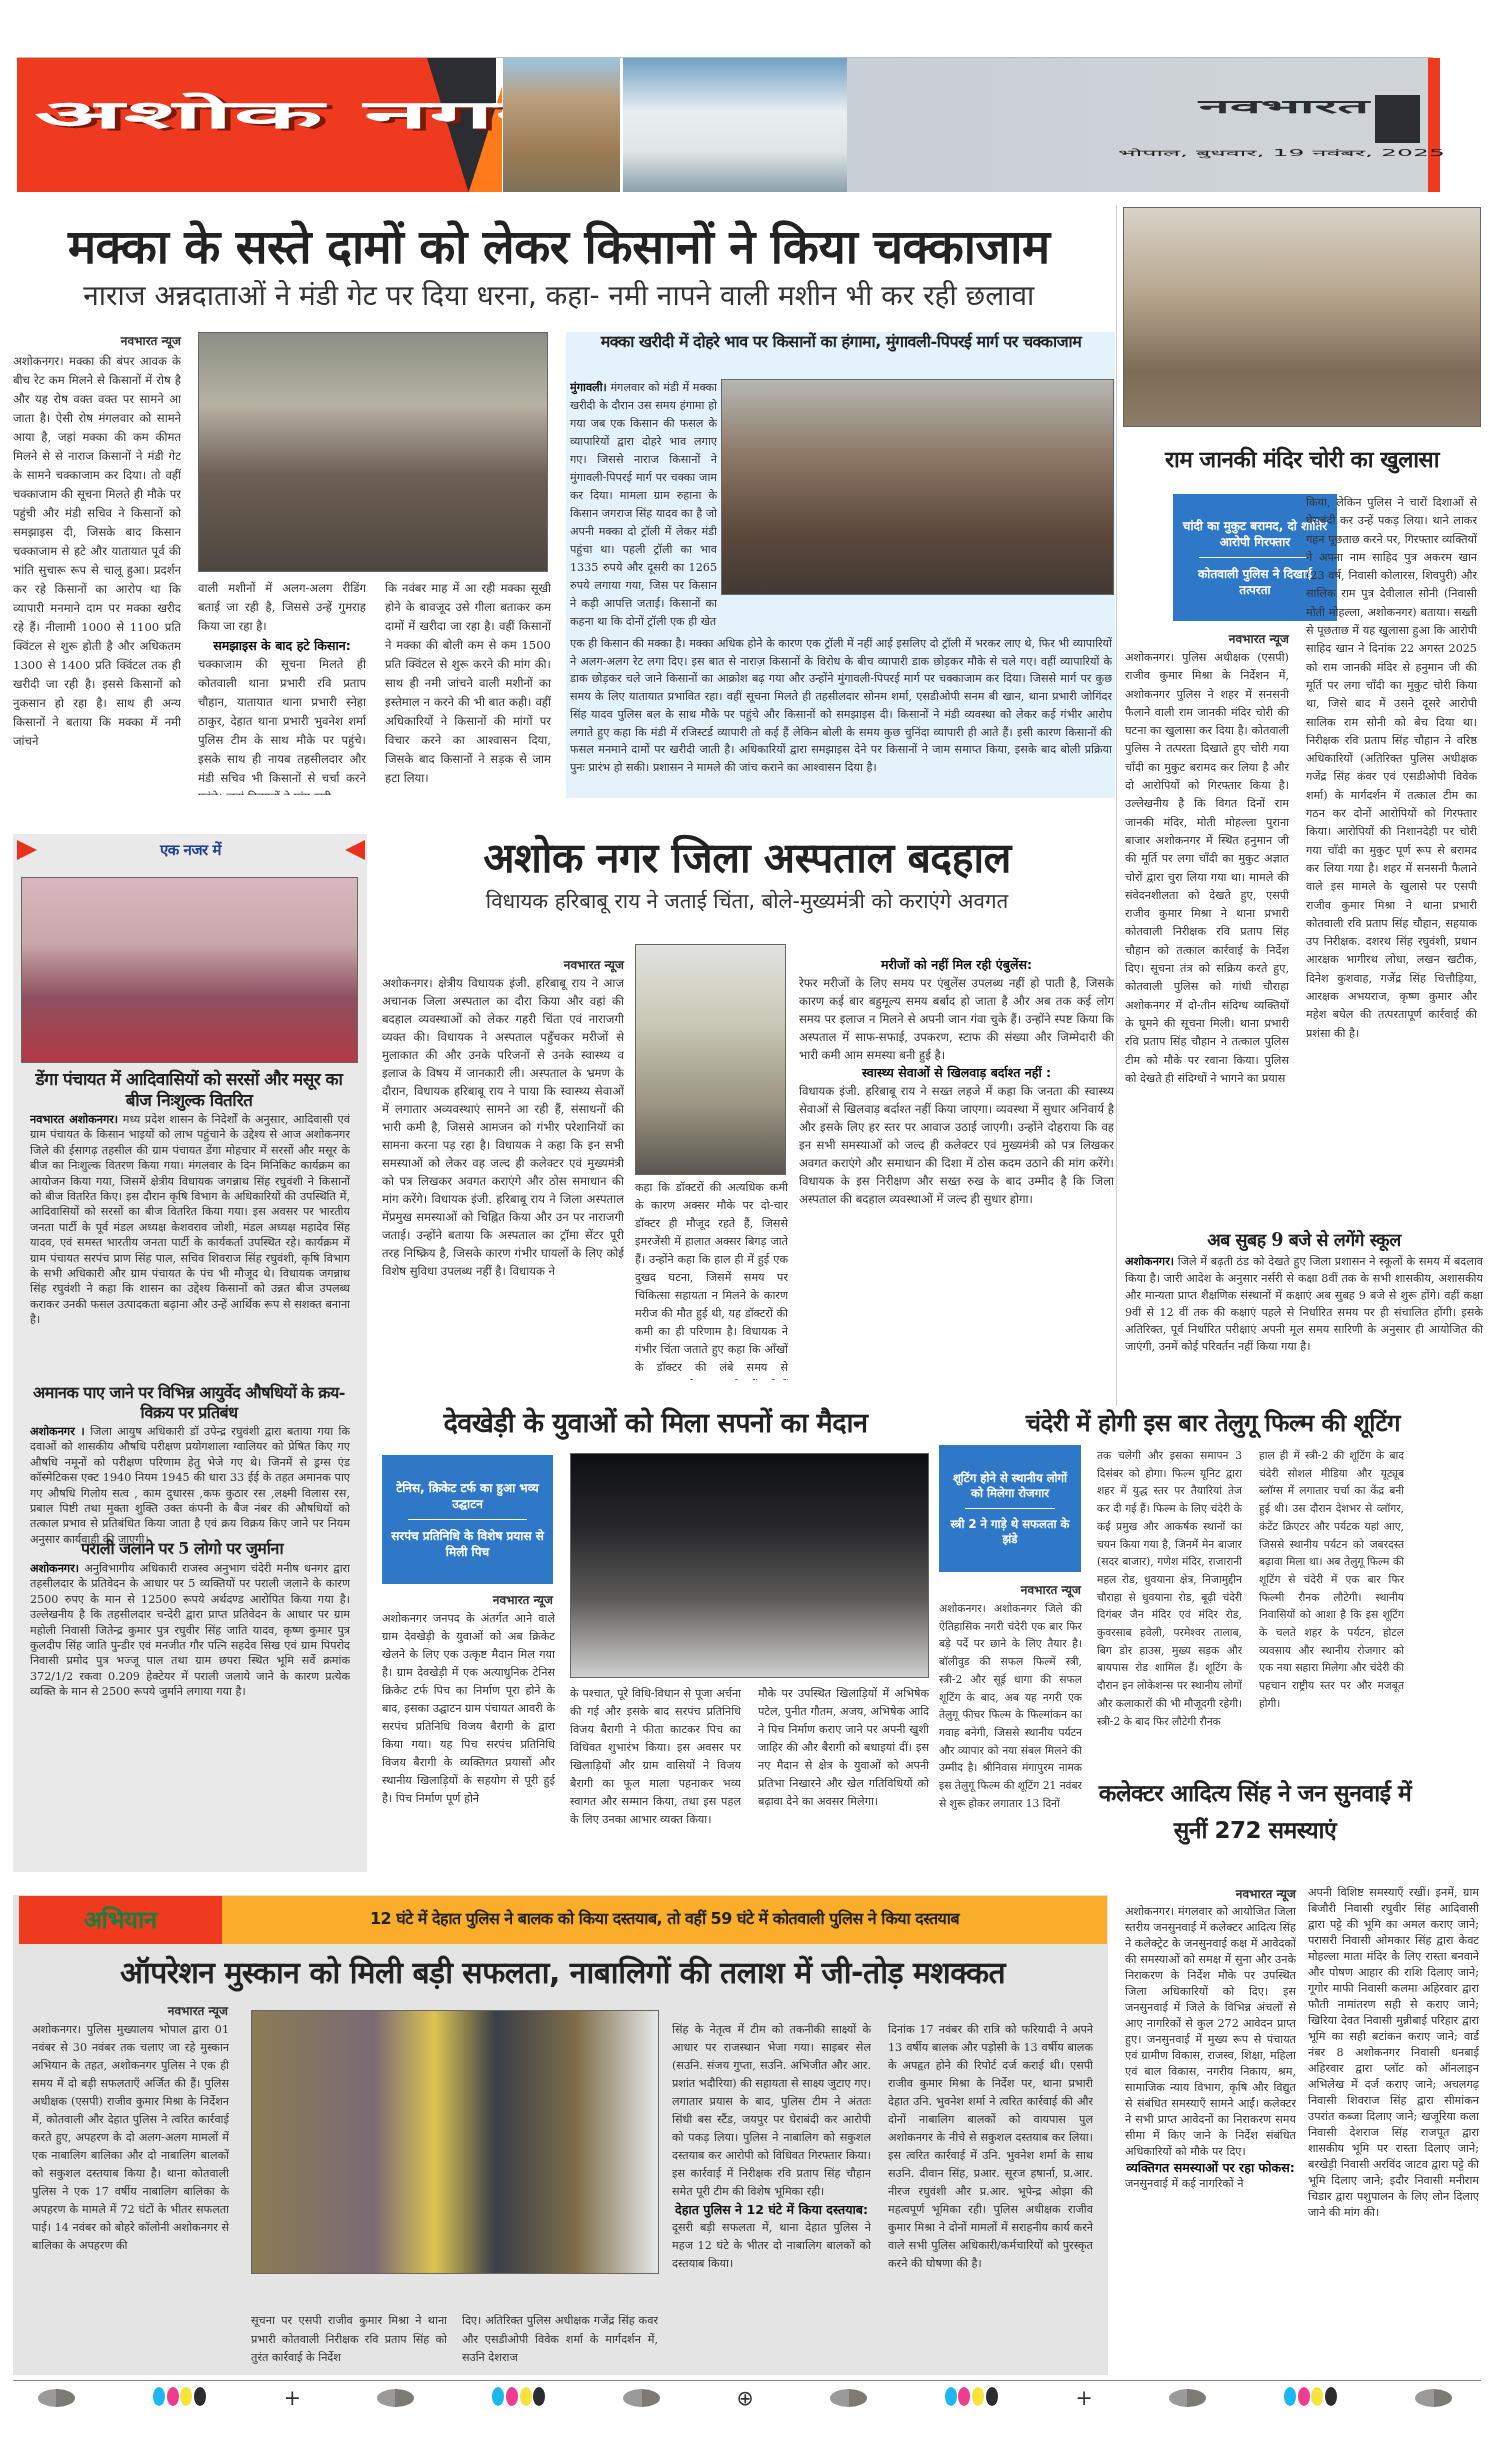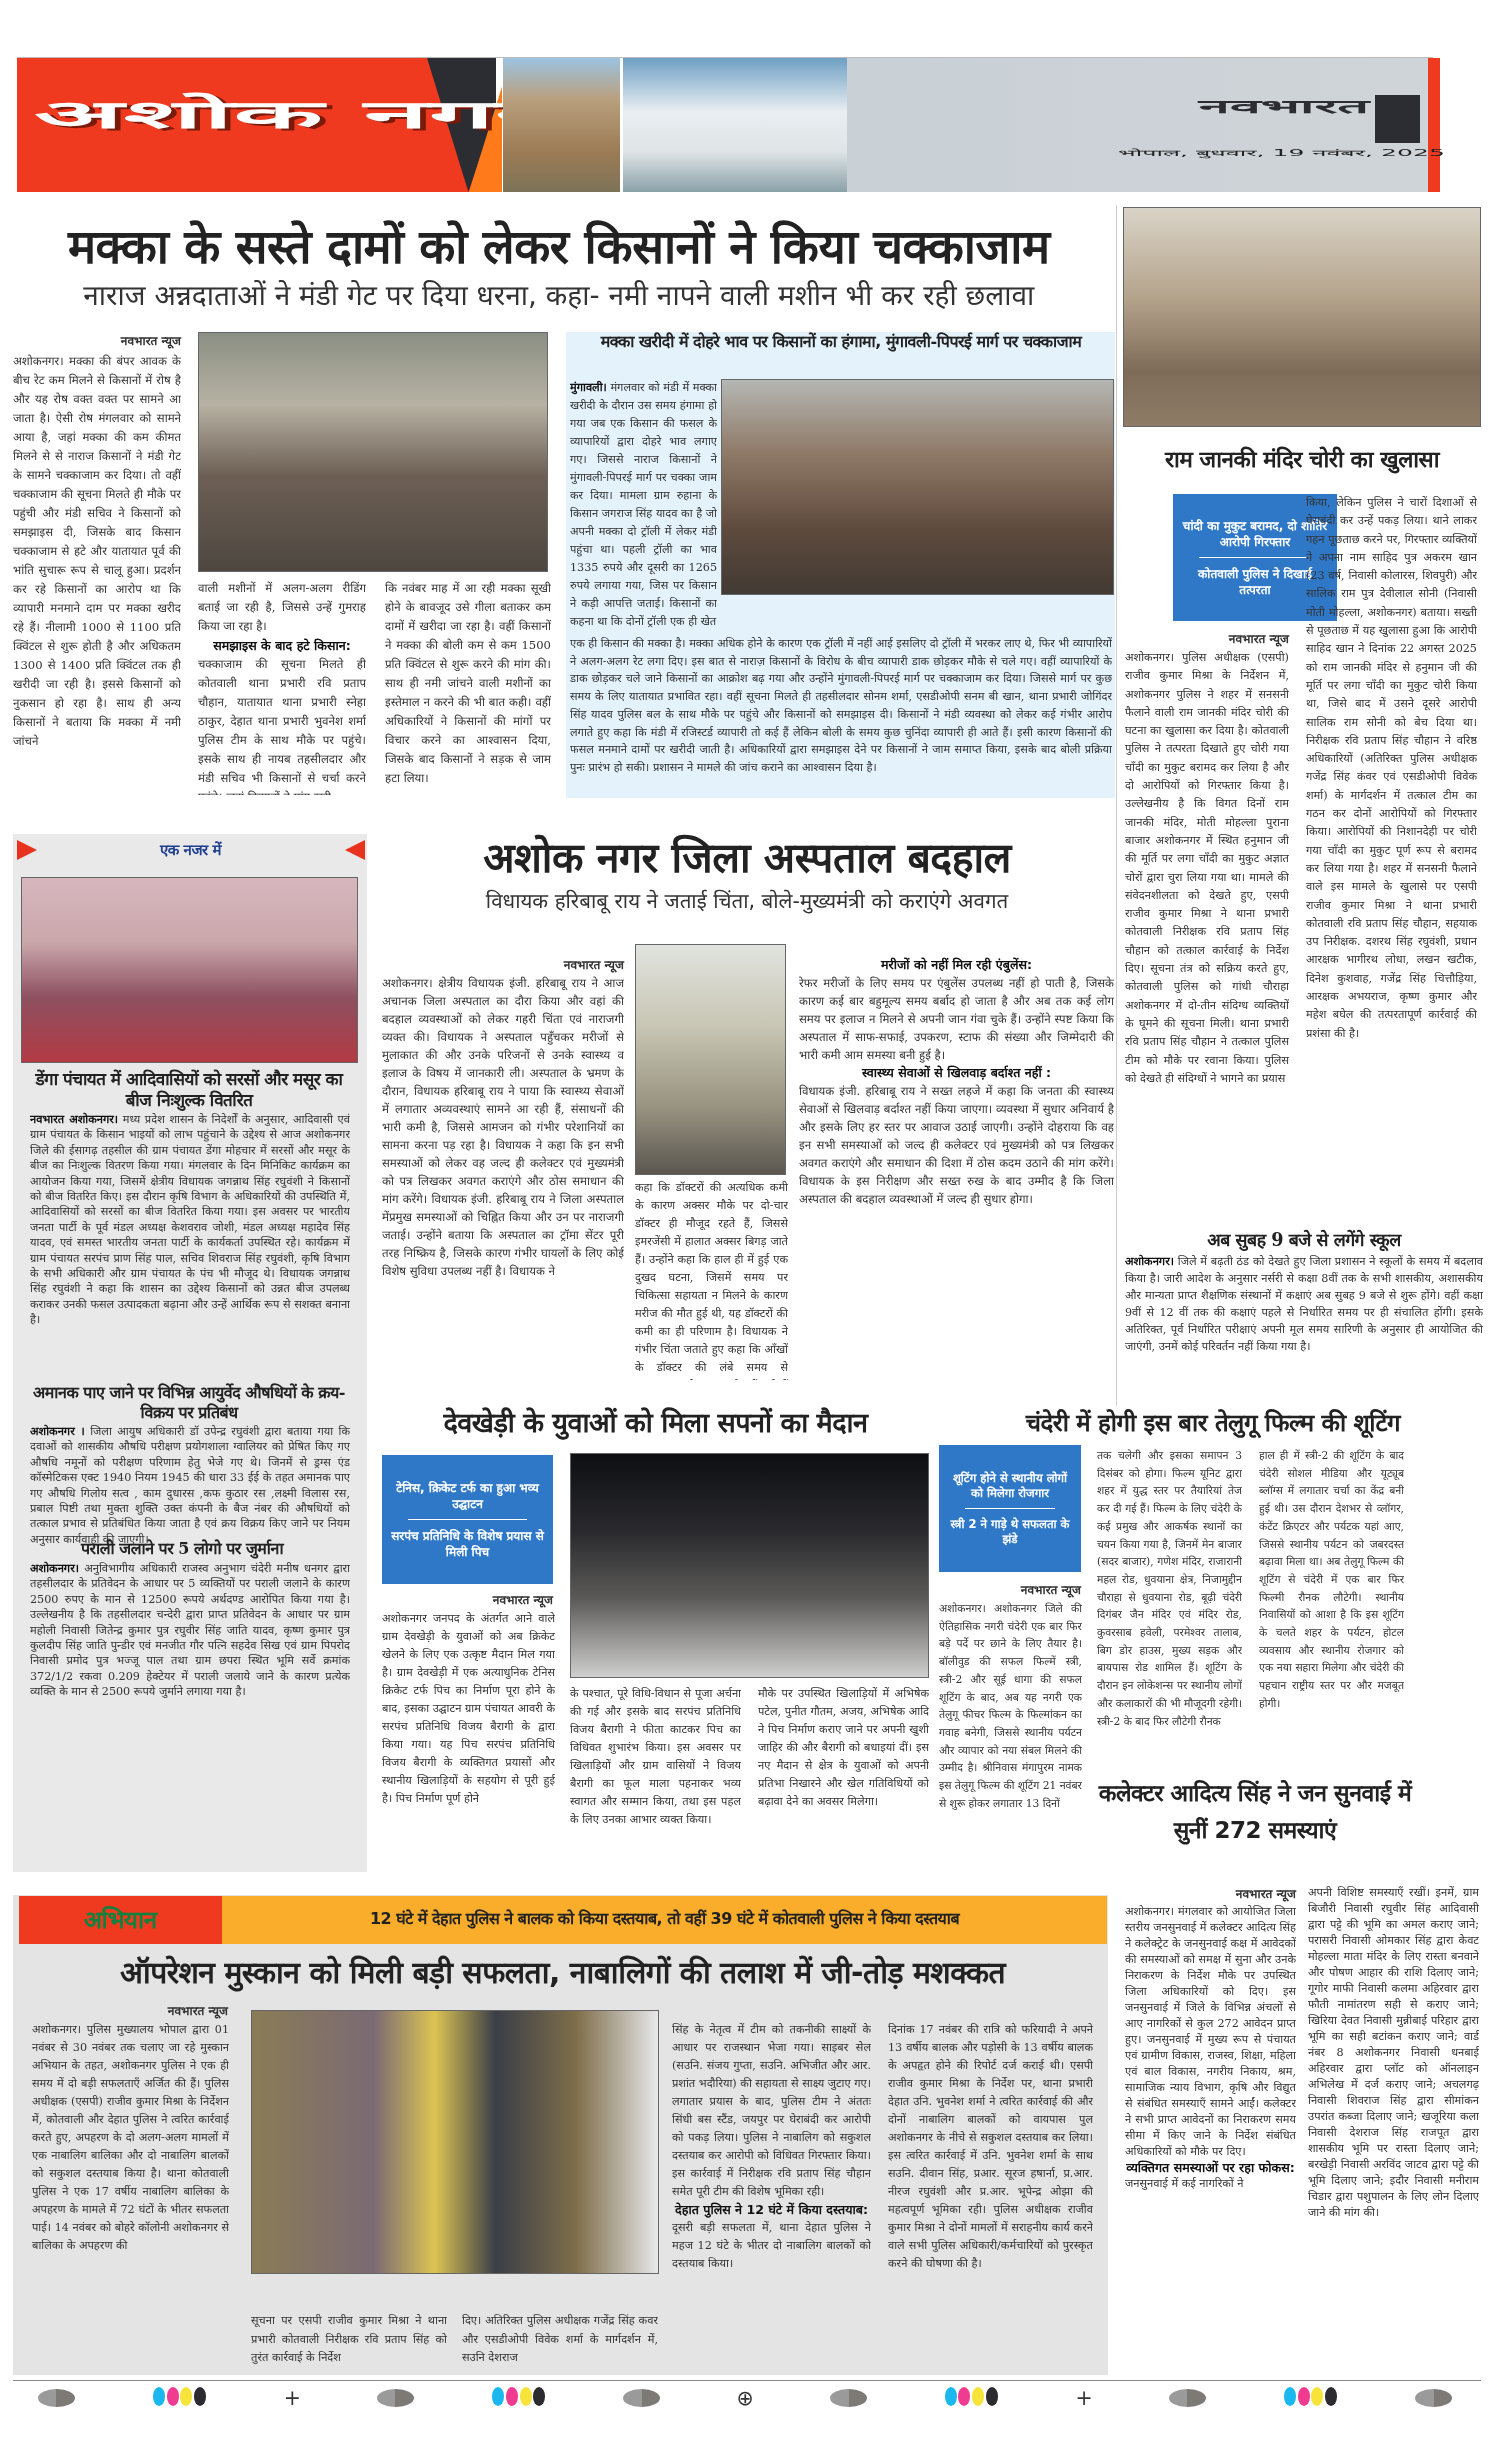--- a/index.html
+++ b/index.html
@@ -132,21 +132,21 @@
   <span>अशोकनगर। मंगलवार को आयोजित जिला स्तरीय जनसुनवाई में कलेक्टर आदित्य सिंह ने कलेक्ट्रेट के जनसुनवाई कक्ष में आवेदकों की समस्याओं को समक्ष में सुना और उनके निराकरण के निर्देश मौके पर उपस्थित जिला अधिकारियों को दिए। इस जनसुनवाई में जिले के विभिन्न अंचलों से आए नागरिकों से कुल 272 आवेदन प्राप्त हुए। जनसुनवाई में मुख्य रूप से पंचायत एवं ग्रामीण विकास, राजस्व, शिक्षा, महिला एवं बाल विकास, नगरीय निकाय, श्रम, सामाजिक न्याय विभाग, कृषि और विद्युत से संबंधित समस्याएँ सामने आईं। कलेक्टर ने सभी प्राप्त आवेदनों का निराकरण समय सीमा में किए जाने के निर्देश संबंधित अधिकारियों को मौके पर दिए।</span>
   <div class="subhead" data-name="collector-subhead">व्यक्तिगत समस्याओं पर रहा फोकस:</div>
   <span>जनसुनवाई में कई नागरिकों ने</span>
 </div>
 <div class="abs txt" data-name="collector-col2" style="left:1308px;top:1885px;width:171px;height:499px;overflow:hidden;font-size:11.2px;line-height:16px;">अपनी विशिष्ट समस्याएँ रखीं। इनमें, ग्राम बिजौरी निवासी रघुवीर सिंह आदिवासी द्वारा पट्टे की भूमि का अमल कराए जाने; परासरी निवासी ओमकार सिंह द्वारा केवट मोहल्ला माता मंदिर के लिए रास्ता बनवाने और पोषण आहार की राशि दिलाए जाने; गूगोर माफी निवासी कलमा अहिरवार द्वारा फौती नामांतरण सही से कराए जाने; खिरिया देवत निवासी मुन्नीबाई परिहार द्वारा भूमि का सही बटांकन कराए जाने; वार्ड नंबर 8 अशोकनगर निवासी धनबाई अहिरवार द्वारा प्लॉट को ऑनलाइन अभिलेख में दर्ज कराए जाने; अचलगढ़ निवासी शिवराज सिंह द्वारा सीमांकन उपरांत कब्जा दिलाए जाने; खजूरिया कला निवासी देशराज सिंह राजपूत द्वारा शासकीय भूमि पर रास्ता दिलाए जाने; बरखेड़ी निवासी अरविंद जाटव द्वारा पट्टे की भूमि दिलाए जाने; इदौर निवासी मनीराम चिडार द्वारा पशुपालन के लिए लोन दिलाए जाने की मांग की।</div>
 
 <div class="abs" data-name="muskaan-panel" style="left:13px;top:1895px;width:1095px;height:480px;background:#e4e4e4;"></div>
 <div class="abs" data-name="muskaan-tag-bg" style="left:18.6px;top:1896px;width:203px;height:48px;background:#f03a20;"></div>
 <div class="abs hl" data-name="muskaan-tag" style="left:18.6px;top:1905px;width:203px;font-size:24px;line-height:30px;color:#15803d;">अभियान</div>
 <div class="abs" data-name="muskaan-kicker-bg" style="left:222px;top:1896px;width:885px;height:48px;background:#f9ad2b;"></div>
-<div class="abs hl" data-name="muskaan-kicker" style="left:224px;top:1907px;width:881px;font-size:16px;line-height:24px;font-weight:bold;">12 घंटे में देहात पुलिस ने बालक को किया दस्तयाब, तो वहीं 39 घंटे में कोतवाली पुलिस ने किया दस्तयाब</div>
+<div class="abs hl" data-name="muskaan-kicker" style="left:224px;top:1907px;width:881px;font-size:16px;line-height:24px;font-weight:bold;">12 घंटे में देहात पुलिस ने बालक को किया दस्तयाब, तो वहीं 59 घंटे में कोतवाली पुलिस ने किया दस्तयाब</div>
 <div class="abs hl" data-name="muskaan-headline" style="left:18.6px;top:1954px;width:1088px;font-size:30px;line-height:37px;">ऑपरेशन मुस्कान को मिली बड़ी सफलता, नाबालिगों की तलाश में जी-तोड़ मशक्कत</div>
 <div class="abs byline" data-name="muskaan-byline" style="left:32px;top:2002px;width:196px;">नवभारत न्यूज</div>
 <div class="abs txt" data-name="muskaan-col1" style="left:32px;top:2021px;width:197px;height:346px;overflow:hidden;font-size:11.2px;line-height:18px;">अशोकनगर। पुलिस मुख्यालय भोपाल द्वारा 01 नवंबर से 30 नवंबर तक चलाए जा रहे मुस्कान अभियान के तहत, अशोकनगर पुलिस ने एक ही समय में दो बड़ी सफलताएँ अर्जित की हैं। पुलिस अधीक्षक (एसपी) राजीव कुमार मिश्रा के निर्देशन में, कोतवाली और देहात पुलिस ने त्वरित कार्रवाई करते हुए, अपहरण के दो अलग-अलग मामलों में एक नाबालिग बालिका और दो नाबालिग बालकों को सकुशल दस्तयाब किया है। थाना कोतवाली पुलिस ने एक 17 वर्षीय नाबालिग बालिका के अपहरण के मामले में 72 घंटों के भीतर सफलता पाई। 14 नवंबर को बोहरे कॉलोनी अशोकनगर से बालिका के अपहरण की</div>
 <div class="abs photo" data-name="muskaan-police-photo" style="left:251px;top:2010px;width:408px;height:264px;background:linear-gradient(90deg,#8a7c55 0%,#7b6a74 30%,#dcc452 45%,#3a3e48 60%,#7f6e4a 80%,#e6e8ea 100%);"></div>
 <div class="abs txt" data-name="muskaan-under-photo1" style="left:251px;top:2312px;width:196px;height:58px;overflow:hidden;font-size:11.2px;line-height:18.6px;">सूचना पर एसपी राजीव कुमार मिश्रा ने थाना प्रभारी कोतवाली निरीक्षक रवि प्रताप सिंह को तुरंत कार्रवाई के निर्देश</div>
 <div class="abs txt" data-name="muskaan-under-photo2" style="left:462px;top:2312px;width:196px;height:58px;overflow:hidden;font-size:11.2px;line-height:18.6px;">दिए। अतिरिक्त पुलिस अधीक्षक गजेंद्र सिंह कवर और एसडीओपी विवेक शर्मा के मार्गदर्शन में, सउनि देशराज</div>
 <div class="abs txt" data-name="muskaan-col3" style="left:672px;top:2021px;width:199px;height:346px;overflow:hidden;font-size:11.2px;line-height:18px;">
   <span>सिंह के नेतृत्व में टीम को तकनीकी साक्ष्यों के आधार पर राजस्थान भेजा गया। साइबर सेल (सउनि. संजय गुप्ता, सउनि. अभिजीत और आर. प्रशांत भदौरिया) की सहायता से साक्ष्य जुटाए गए। लगातार प्रयास के बाद, पुलिस टीम ने अंततः सिंधी बस स्टैंड, जयपुर पर घेराबंदी कर आरोपी को पकड़ लिया। पुलिस ने नाबालिग को सकुशल दस्तयाब कर आरोपी को विधिवत गिरफ्तार किया। इस कार्रवाई में निरीक्षक रवि प्रताप सिंह चौहान समेत पूरी टीम की विशेष भूमिका रही।</span>
   <div class="subhead" data-name="muskaan-subhead-dehat">देहात पुलिस ने 12 घंटे में किया दस्तयाब:</div>
   <span>दूसरी बड़ी सफलता में, थाना देहात पुलिस ने महज 12 घंटे के भीतर दो नाबालिग बालकों को दस्तयाब किया।</span>

